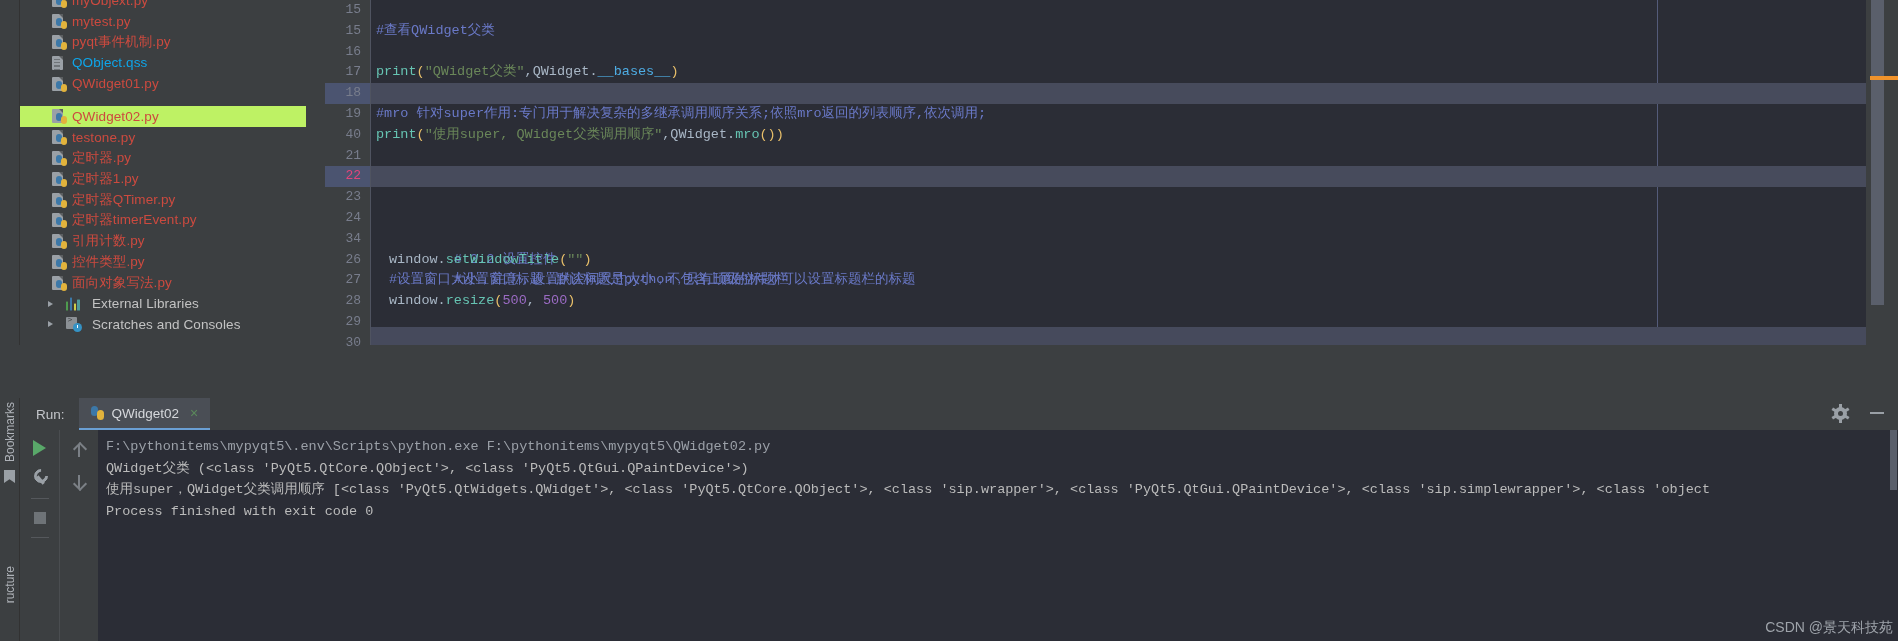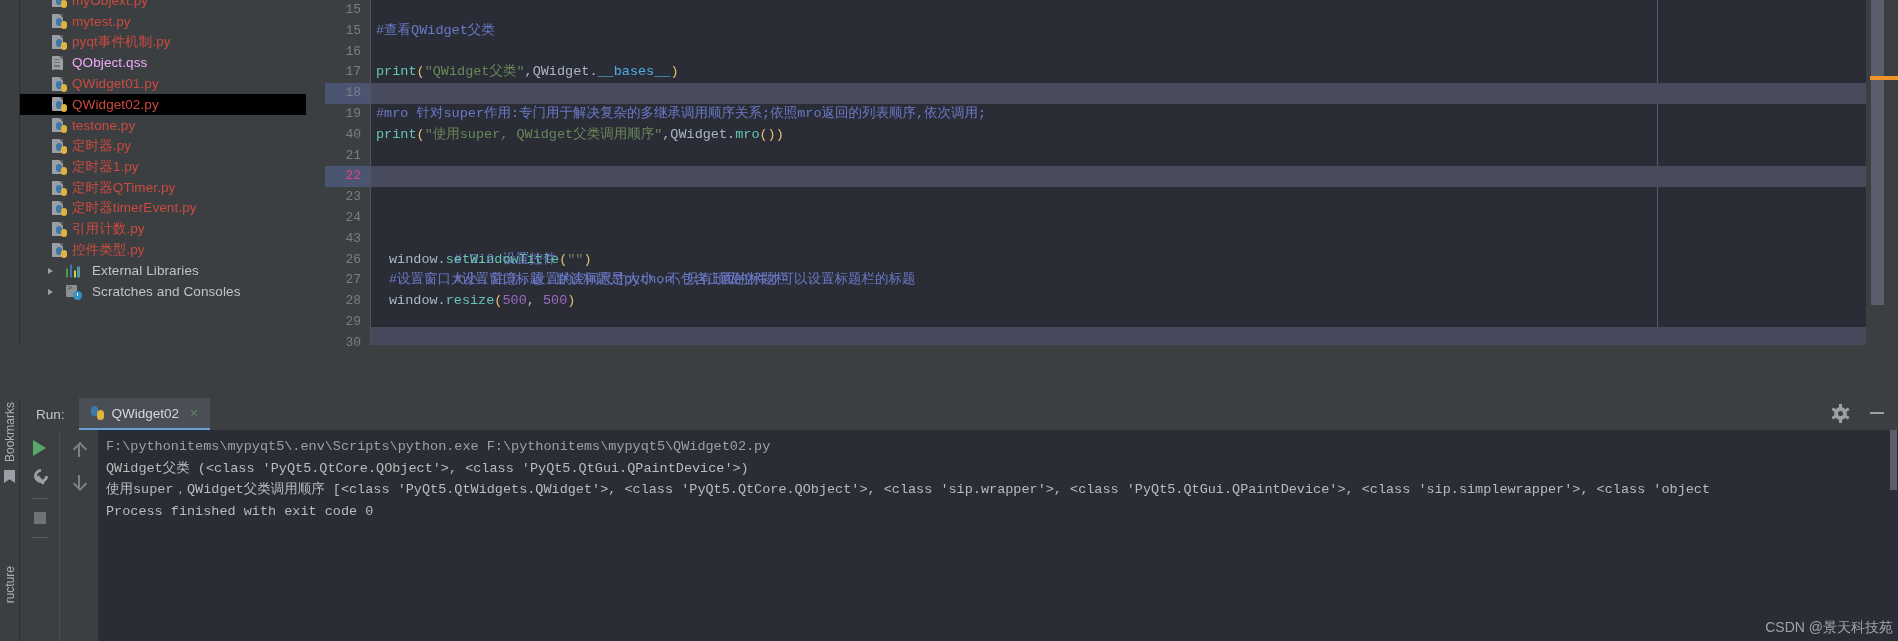--- a/index.html
+++ b/index.html
@@ -29,25 +29,25 @@
     width:286px; height:100%;
     background:#3c3f41;
     overflow:hidden;
     position:relative;
   }
   .tree-row{
     height:20.8px; display:flex; align-items:center;
     padding-left:52px; position:relative;
     white-space:nowrap;
   }
-  .tree-row.selected{ background:#000000; }
+  .tree-row.selected{ background:#bef264;margin-top:12px; }
   .tree-row .fname{
     font-size:13.5px; color:#cc4a3f; letter-spacing:.1px;
   }
-  .tree-row.qss .fname{ color:#f0abfc; }
+  .tree-row.qss .fname{ color:#0ea5e9; }
   .tree-row.lib .fname{ color:#c3c3c3; }
   .tree-row.lib{ padding-left:28px; }
 
   
   .ico{ position:absolute; left:32px; top:50%; transform:translateY(-50%);
         width:14px; height:16px; }
   .doc-shape{
     position:absolute; left:0; top:1px; width:11px; height:14px;
     background:#9aa0a6; border-radius:1px;
   }
@@ -413,20 +413,30 @@
       <span class="ico">
         <span class="doc-shape"></span>
           <span class="py-badge">
             <i class="b"></i>
             <i class="y"></i>
           </span>
       </span>
       <span class="fname">控件类型.py</span>
     </div>
 
+    <div class="tree-row">
+      <span class="ico">
+        <span class="doc-shape"></span>
+          <span class="py-badge">
+            <i class="b"></i>
+            <i class="y"></i>
+          </span>
+      </span>
+      <span class="fname">面向对象写法.py</span>
+    </div>
 
     <div class="tree-row lib" style="padding-left:72px">
       <span class="arrow"></span>
       <span class="libs-ico">
         <b style="height:9px;background:#4e9a4e"></b>
         <b style="height:13px;background:#3c78a8"></b>
         <b style="height:7px;background:#cfcf4a"></b>
         <b style="height:11px;background:#4e9a9a"></b>
       </span>
       <span class="fname">External Libraries</span>
@@ -450,21 +460,21 @@
       <div class="line">15</div>
       <div class="line">16</div>
       <div class="line">17</div>
       <div class="line hl">18</div>
       <div class="line">19</div>
       <div class="line">40</div>
       <div class="line">21</div>
       <div class="line cur hl">22</div>
       <div class="line">23</div>
       <div class="line">24</div>
-      <div class="line">43</div>
+      <div class="line">34</div>
       <div class="line">26</div>
       <div class="line">27</div>
       <div class="line">28</div>
       <div class="line">29</div>
       <div class="line">30</div>
     </div>
 
     <div class="code-area">
       <div class="guide"></div>
 

